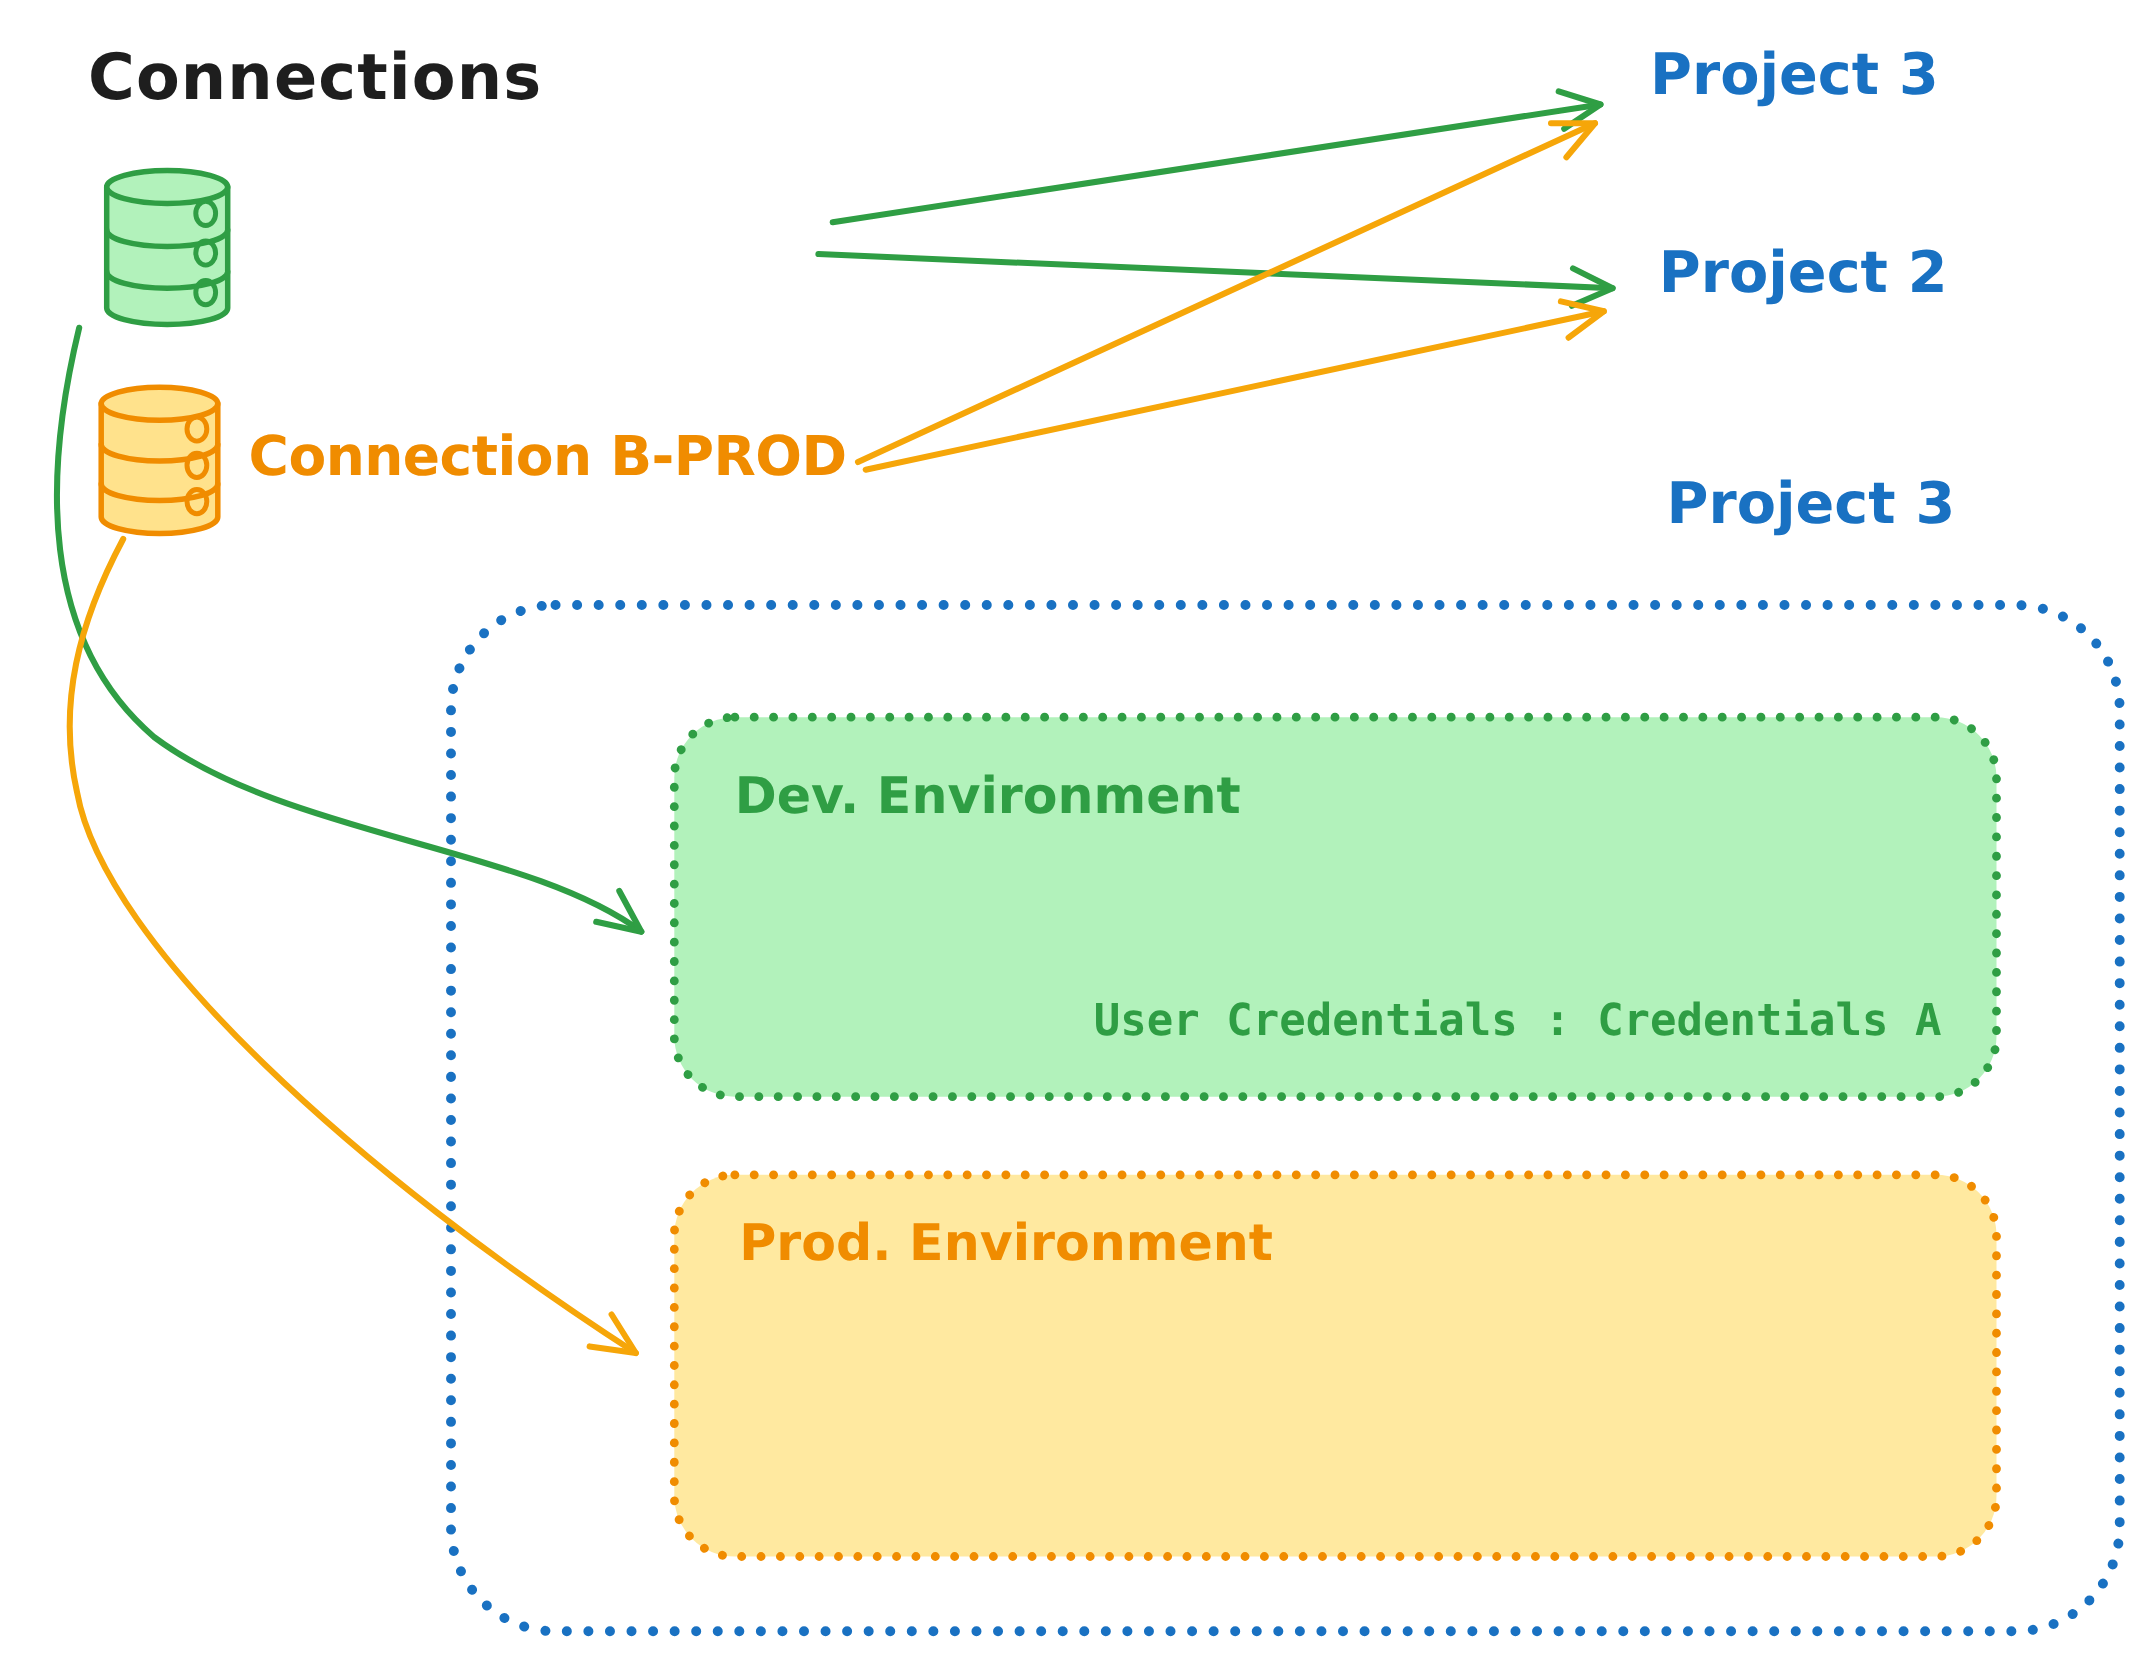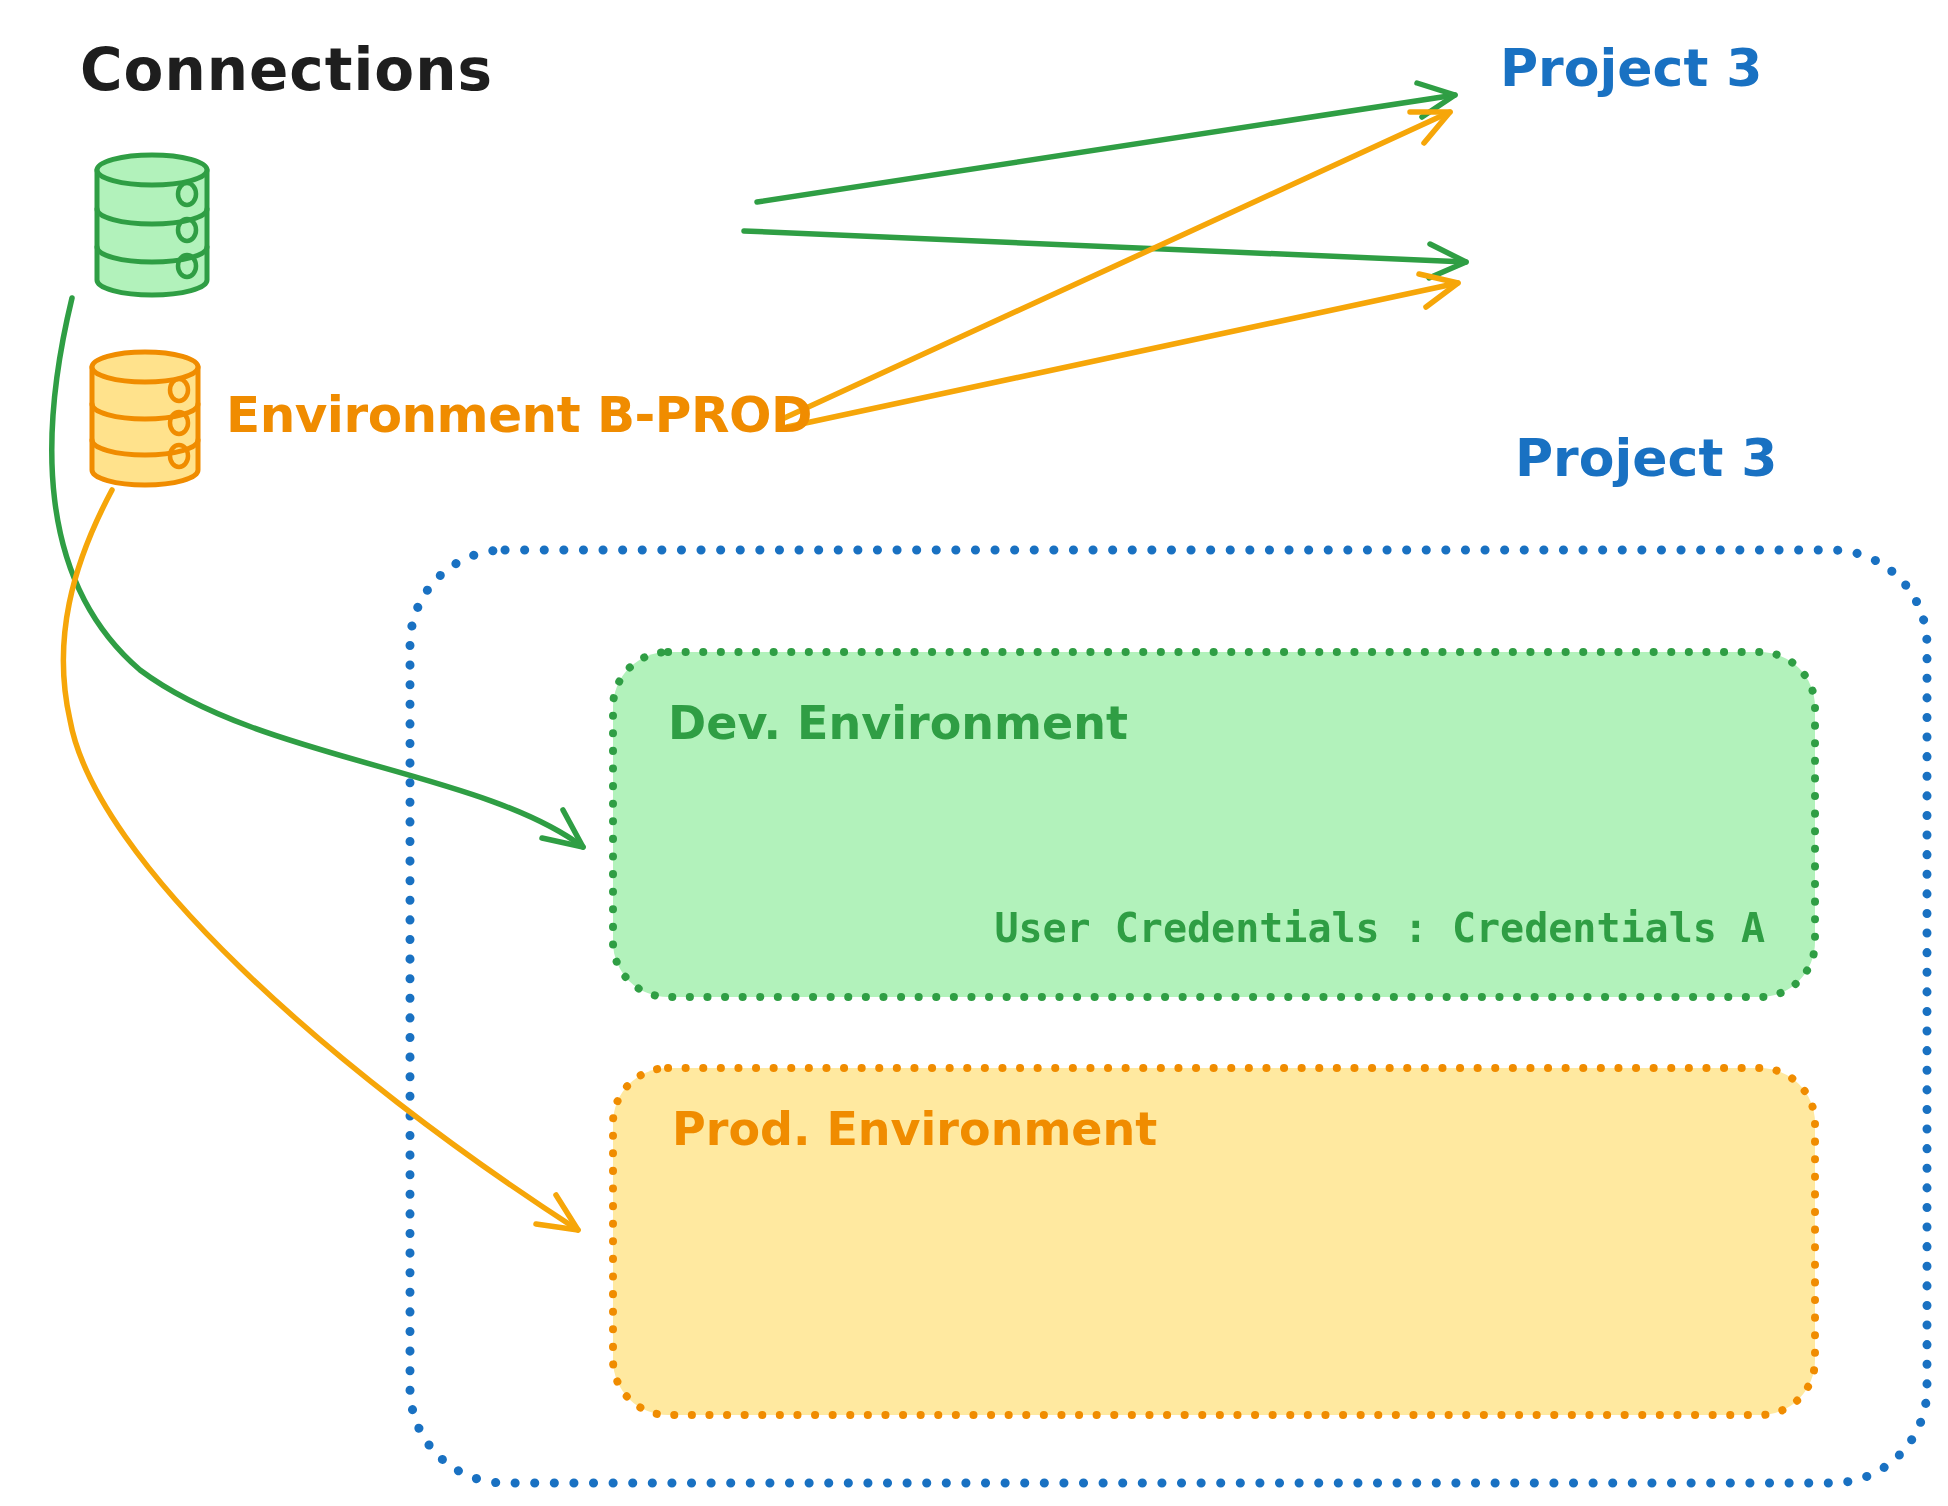--- a/index.html
+++ b/index.html
@@ -126,24 +126,25 @@
 
     <g fill="none" stroke-width="5.5" stroke-linecap="round" stroke-linejoin="round" style="stroke:var(--orange-arrow)">
       <path d="M 112,490 C 72,565 52,640 70,720 C 95,860 330,1070 578,1230"></path>
       <path d="M 556,1195 L 578,1230 L 536,1224"></path>
     </g>
   </svg>
 
   <div class="label title">Connections</div>
 
 
-  <div class="label conn-label conn-b">Environment B-PROD</div>
+  <div class="label conn-label conn-b">Connection B-PROD</div>
 
   <div class="label project-label proj-3">Project 3</div>
 
+  <div class="label project-label proj-2">Project 2</div>
 
   <div class="label project-label proj-1">Project 3</div>
 
   <div class="label cred dev-cred">User Credentials : Credentials A</div>
 
   <div class="label env-title dev-title">Dev. Environment</div>
 
   <div class="label env-title prod-title">Prod. Environment</div>
 
 

